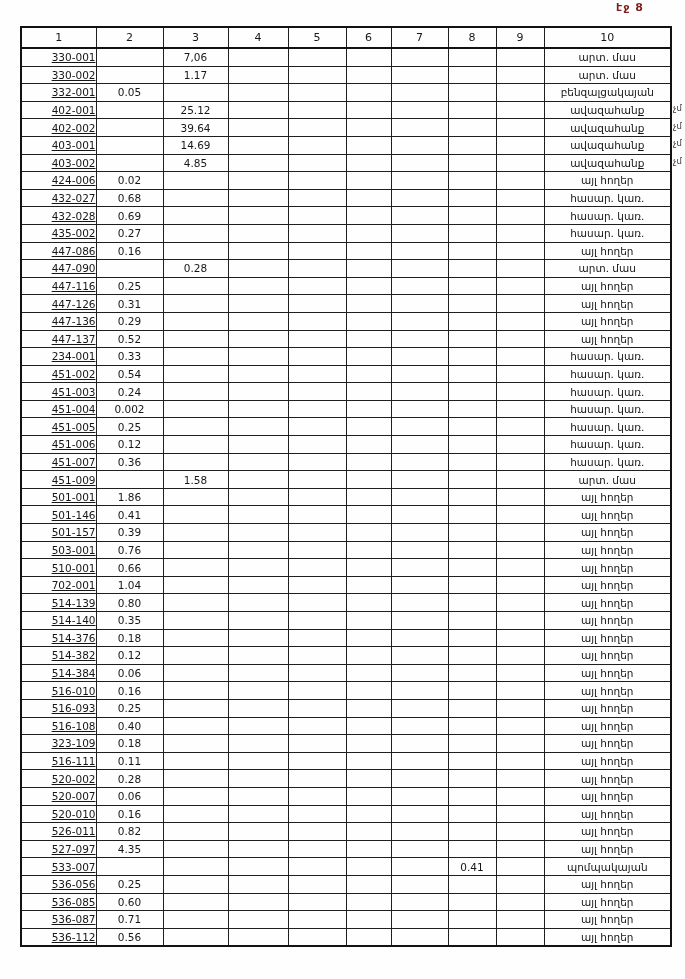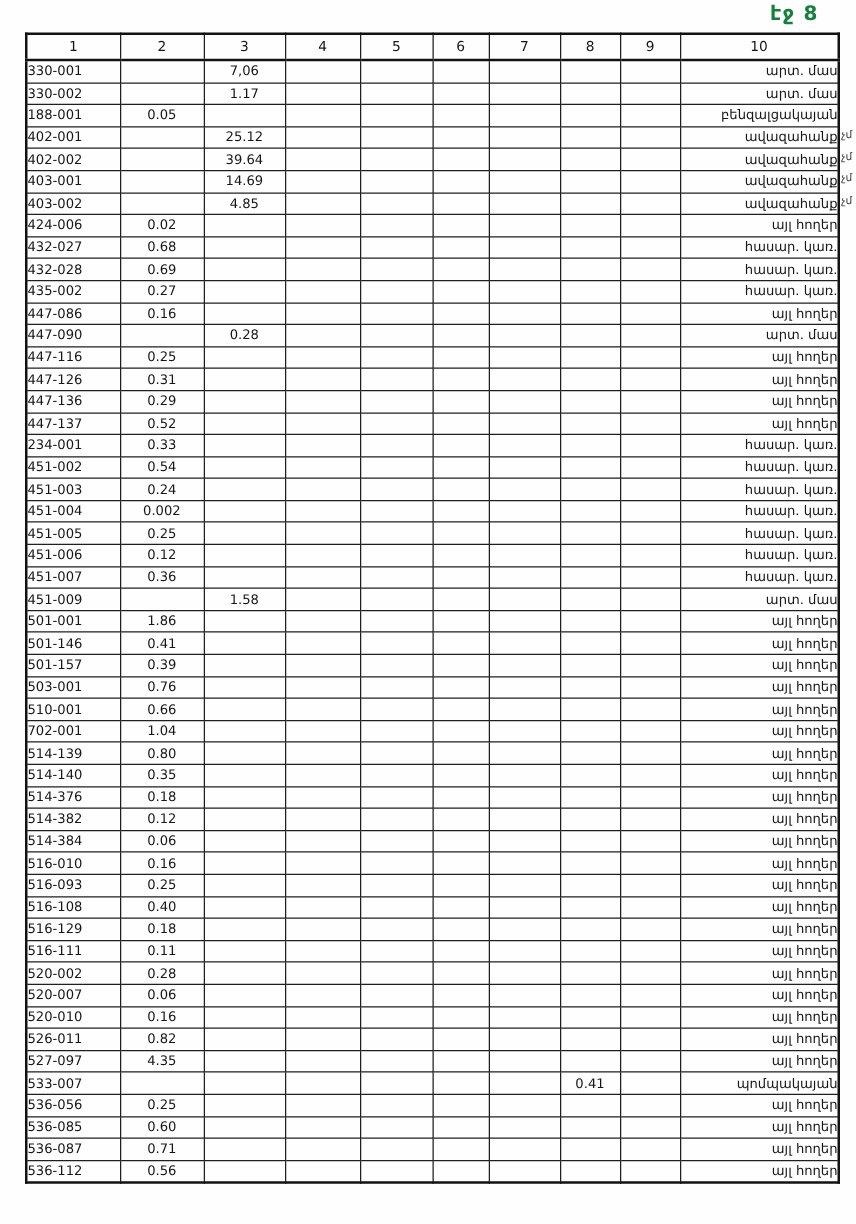--- a/index.html
+++ b/index.html
@@ -16,24 +16,24 @@
   .page {
     position: relative;
     width: 685px;
     height: 979px;
     background: #fefefe;
   }
   .page-label {
     position: absolute;
     top: 1px;
     left: 616px;
-    font-size: 16px;
+    font-size: 11px;
     font-weight: bold;
     letter-spacing: 1px;
-    color: #15803d;
+    color: #7f1d1d;
   }
   table.scan-table {
     position: absolute;
     left: 20px;
     top: 26px;
     width: 650px;
     border-collapse: collapse;
     table-layout: fixed;
     border: 2px solid #121212;
   }
@@ -50,23 +50,23 @@
     font-size: 11px;
     text-align: center;
     border-bottom: 2px solid #121212;
     font-weight: 500;
   }
   table.scan-table td {
     height: 16.6px;
     font-size: 10.5px;
     line-height: 16px;
   }
-  td.cell-code   { text-align: left;  padding-left: 3px; }
+  td.cell-code   { text-align: right;  padding-left: 3px; text-decoration: underline; }
   td.cell-num    { text-align: center; }
-  td.cell-label  { text-align: right;  padding-left: 4px; font-size: 10px; }
+  td.cell-label  { text-align: center;  padding-left: 4px; font-size: 10px; }
   .margin-note {
     position: absolute;
     left: 673px;
     width: 28px;
     font-size: 8.5px;
     color: #3a3a3a;
     line-height: 10px;
   }
 </style>
 </head>
@@ -122,21 +122,21 @@
           <td class="cell-num">1.17</td>
           <td class="cell-num"></td>
           <td class="cell-num"></td>
           <td class="cell-num"></td>
           <td class="cell-num"></td>
           <td class="cell-num"></td>
           <td class="cell-num"></td>
           <td class="cell-label">արտ. մաս</td>
         </tr>
         <tr>
-          <td class="cell-code">188-001</td>
+          <td class="cell-code">332-001</td>
           <td class="cell-num">0.05</td>
           <td class="cell-num"></td>
           <td class="cell-num"></td>
           <td class="cell-num"></td>
           <td class="cell-num"></td>
           <td class="cell-num"></td>
           <td class="cell-num"></td>
           <td class="cell-num"></td>
           <td class="cell-label">բենզալցակայան</td>
         </tr>
@@ -566,21 +566,21 @@
           <td class="cell-num"></td>
           <td class="cell-num"></td>
           <td class="cell-num"></td>
           <td class="cell-num"></td>
           <td class="cell-num"></td>
           <td class="cell-num"></td>
           <td class="cell-num"></td>
           <td class="cell-label">այլ հողեր</td>
         </tr>
         <tr>
-          <td class="cell-code">516-129</td>
+          <td class="cell-code">323-109</td>
           <td class="cell-num">0.18</td>
           <td class="cell-num"></td>
           <td class="cell-num"></td>
           <td class="cell-num"></td>
           <td class="cell-num"></td>
           <td class="cell-num"></td>
           <td class="cell-num"></td>
           <td class="cell-num"></td>
           <td class="cell-label">այլ հողեր</td>
         </tr>

